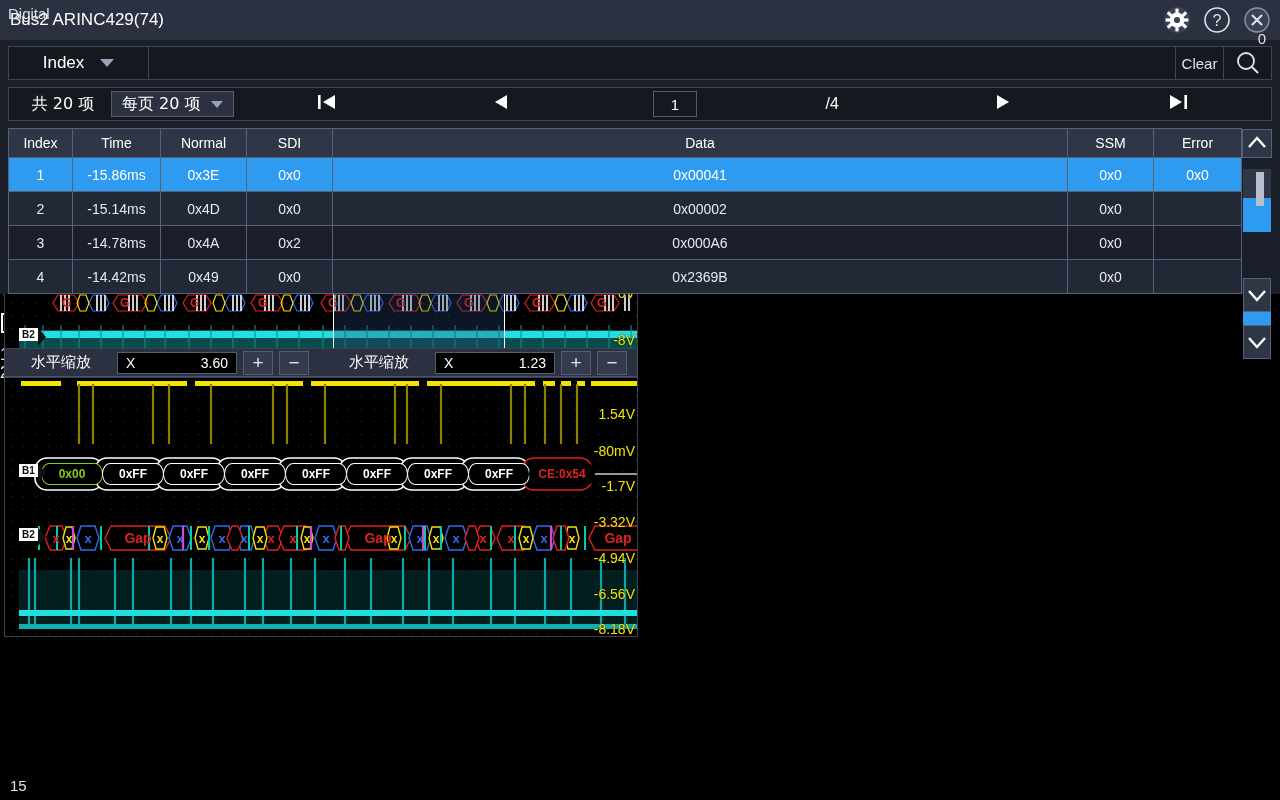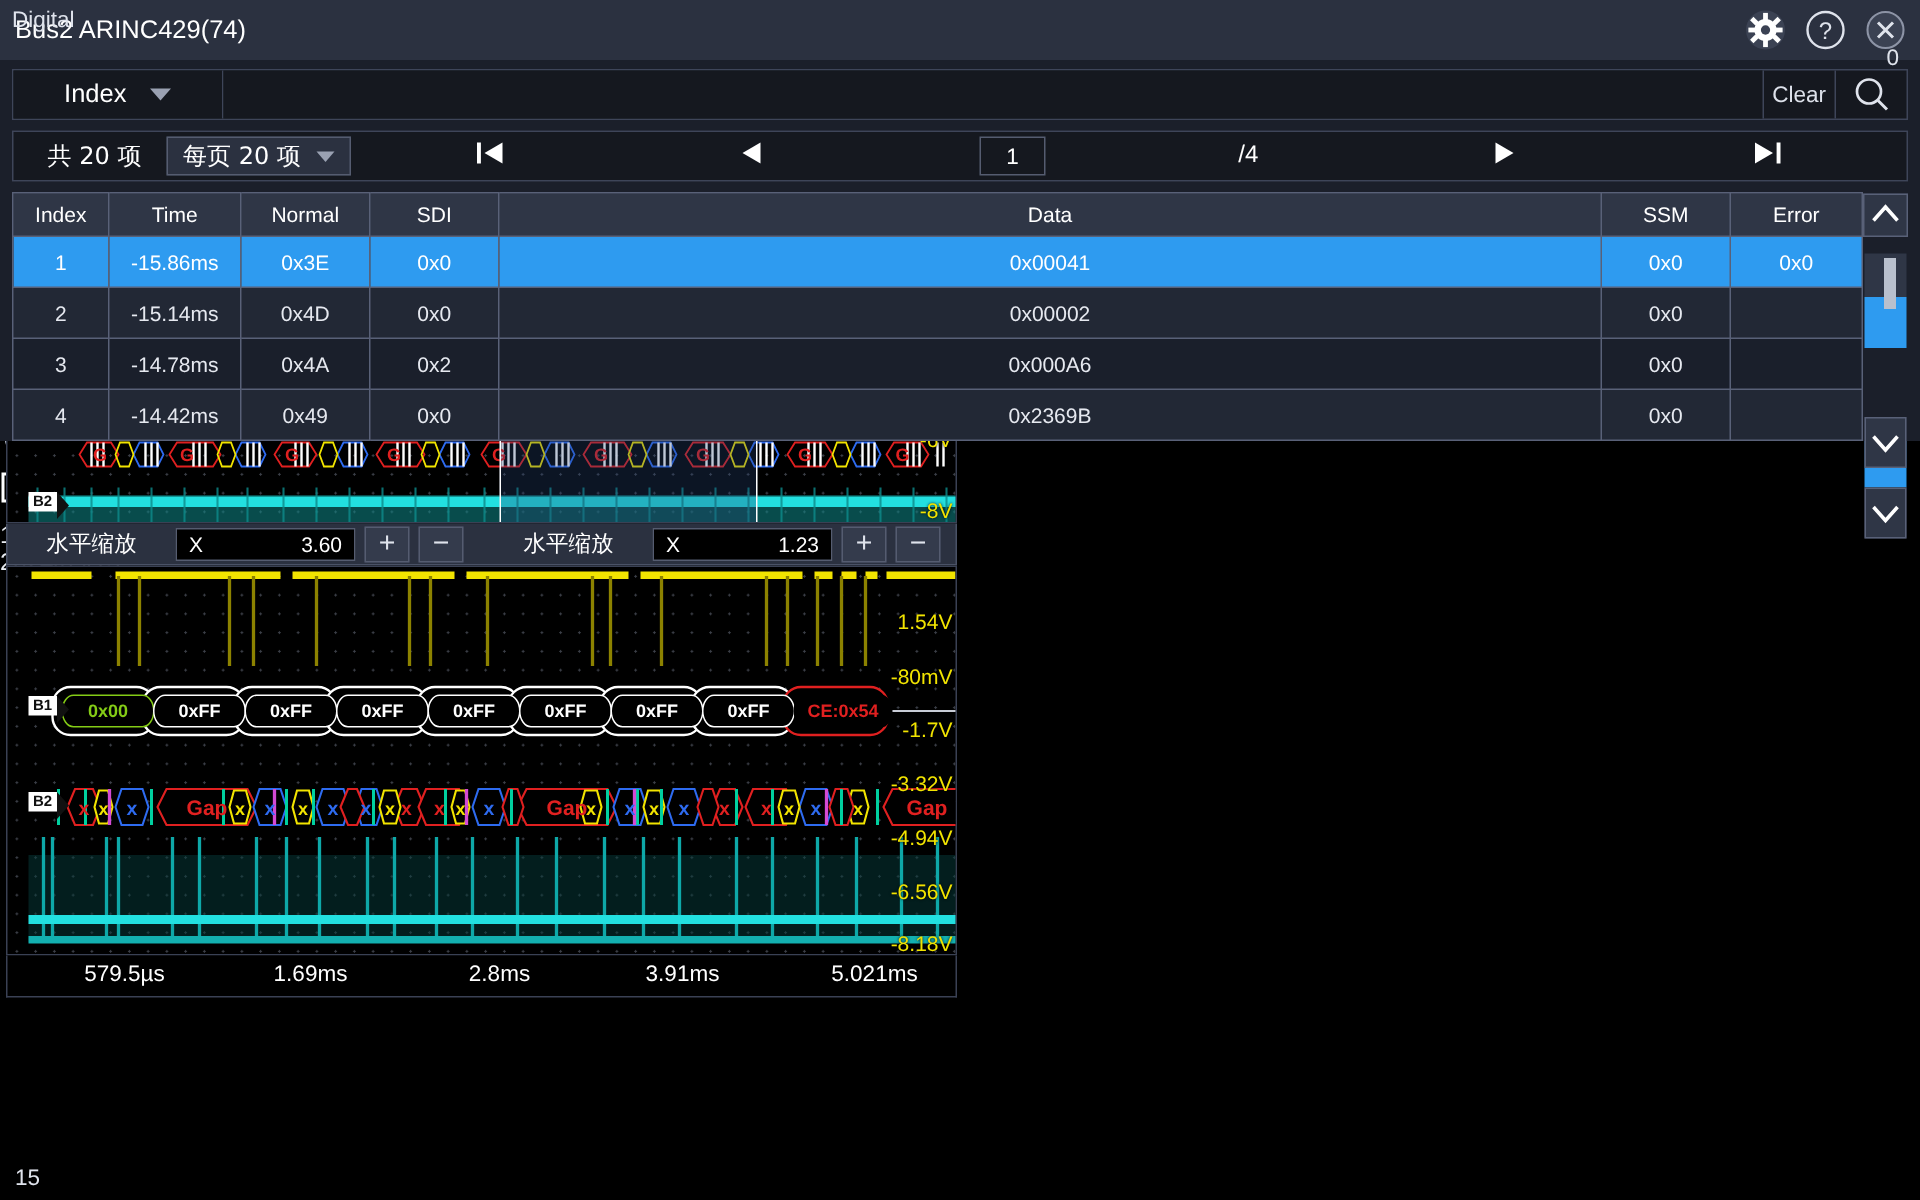--- a/index.html
+++ b/index.html
@@ -610,27 +610,20 @@
 
       <div class="axisY" style="top:28px">1.54V</div>
       <div class="axisY" style="top:65px">-80mV</div>
       <div class="axisY" style="top:100px">-1.7V</div>
       <div class="axisY" style="top:136px">-3.32V</div>
       <div class="axisY" style="top:172px">-4.94V</div>
       <div class="axisY" style="top:208px">-6.56V</div>
       <div class="axisY" style="top:243px">-8.18V</div>
     </div>
 
-    <div class="axisX">
-      <span style="left:78px">579.5µs</span>
-      <span style="left:202px">1.69ms</span>
-      <span style="left:328px">2.8ms</span>
-      <span style="left:450px">3.91ms</span>
-      <span style="left:578px">5.021ms</span>
-    </div>
   </div>
 
   <div class="panel" id="bus1">
     <div class="p-head">
       <div class="p-title">Bus1 LIN(4)</div>
       <div class="p-icons">
         <div class="circ">
           <svg width="28" height="28" viewBox="0 0 28 28">
             <circle cx="14" cy="14" r="13" fill="#3b4253"></circle>
             <g fill="#fff">

